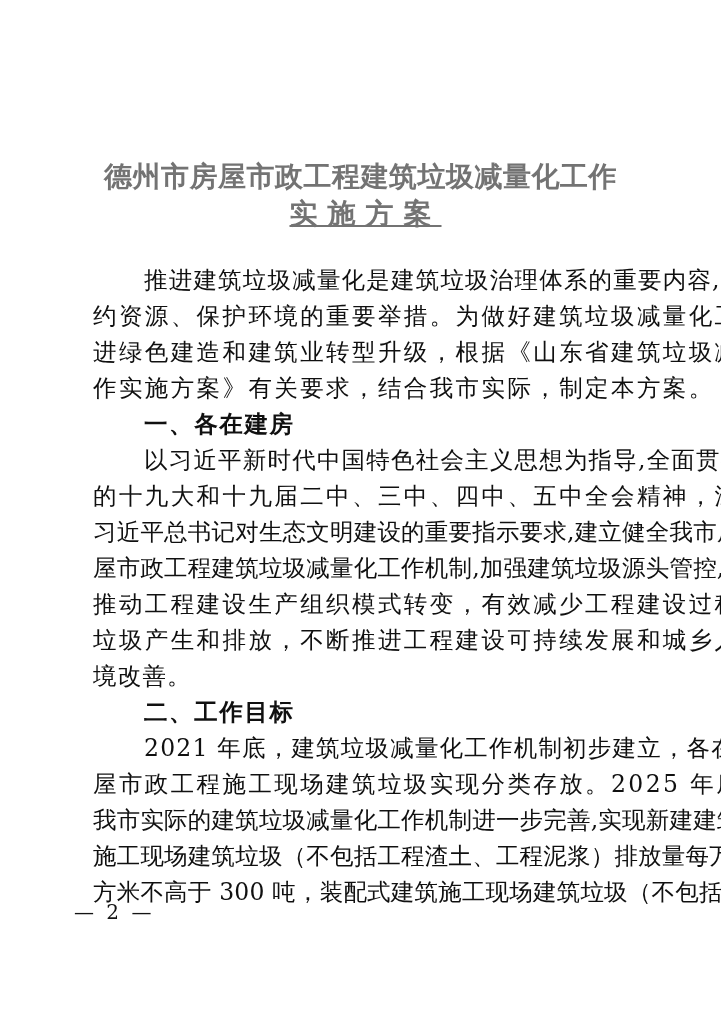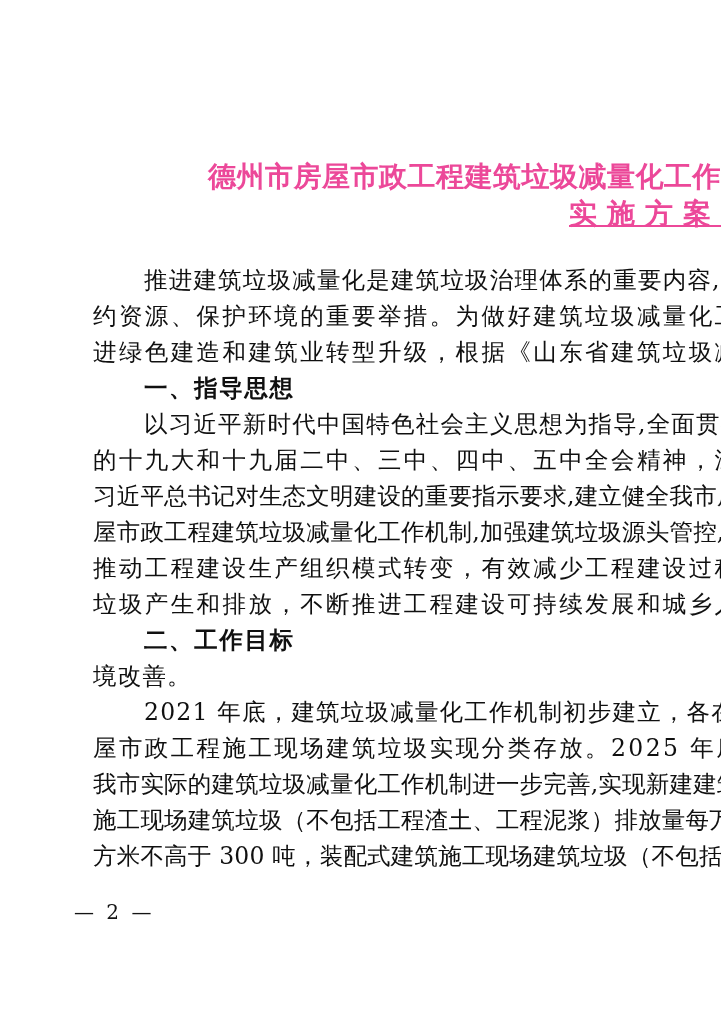--- a/index.html
+++ b/index.html
@@ -28,23 +28,22 @@
     left: 0;
     right: 0;
     top: 158px;
     text-align: center;
   }
   .title-line {
     font-size: 28px;
     font-weight: bold;
     line-height: 37px;
     letter-spacing: 0.5px;
-    color: #ec4899;
+    color: #737373;
     white-space: nowrap;
-    text-align: right;
   }
   .title-line.spaced {
     letter-spacing: 10px;
     text-indent: 10px;
     text-decoration: underline;
   }
 
   
   .body-block {
     position: absolute;
@@ -92,31 +91,32 @@
   <div class="doc-title">
     <div class="title-line">德州市房屋市政工程建筑垃圾减量化工作</div>
     <div class="title-line spaced">实施方案</div>
   </div>
 
   <div class="body-block">
 
     <div class="tline indent">推进建筑垃圾减量化是建筑垃圾治理体系的重要内容,是节</div>
     <div class="tline justify-wide">约资源、保护环境的重要举措。为做好建筑垃圾减量化工作，促</div>
     <div class="tline justify-wide">进绿色建造和建筑业转型升级，根据《山东省建筑垃圾减量化工</div>
+    <div class="tline justify-wide">作实施方案》有关要求，结合我市实际，制定本方案。</div>
 
-    <div class="tline heading">一、指导思想</div>
+    <div class="tline heading">一、各在建房</div>
     <div class="tline indent">以习近平新时代中国特色社会主义思想为指导,全面贯彻党</div>
     <div class="tline justify-wide">的十九大和十九届二中、三中、四中、五中全会精神，深化落实</div>
     <div class="tline justify-tight">习近平总书记对生态文明建设的重要指示要求,建立健全我市房</div>
     <div class="tline justify-tight">屋市政工程建筑垃圾减量化工作机制,加强建筑垃圾源头管控,</div>
     <div class="tline justify-wide">推动工程建设生产组织模式转变，有效减少工程建设过程建筑</div>
     <div class="tline justify-wide">垃圾产生和排放，不断推进工程建设可持续发展和城乡人居环</div>
+    <div class="tline">境改善。</div>
+
     <div class="tline heading">二、工作目标</div>
-
-    <div class="tline">境改善。</div>
     <div class="tline indent">2021 年底，建筑垃圾减量化工作机制初步建立，各在建房</div>
     <div class="tline justify-wide">屋市政工程施工现场建筑垃圾实现分类存放。2025 年底，符合</div>
     <div class="tline justify-tight">我市实际的建筑垃圾减量化工作机制进一步完善,实现新建建筑</div>
     <div class="tline justify-tight">施工现场建筑垃圾（不包括工程渣土、工程泥浆）排放量每万平</div>
     <div class="tline justify-tight">方米不高于 300 吨，装配式建筑施工现场建筑垃圾（不包括工程</div>
 
   </div>
 
   <div class="page-footer">— 2 —</div>
 

